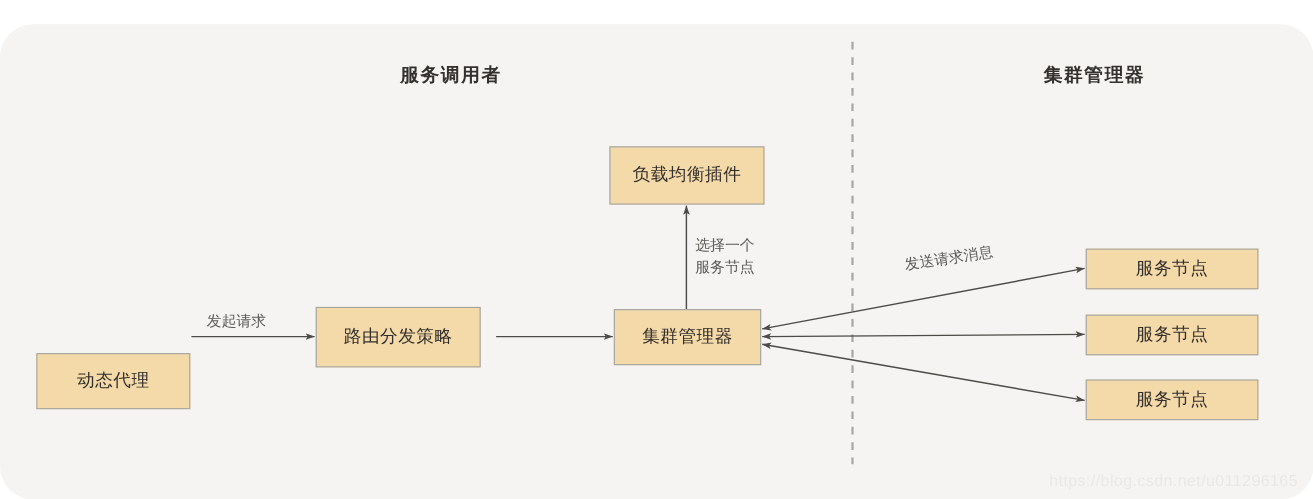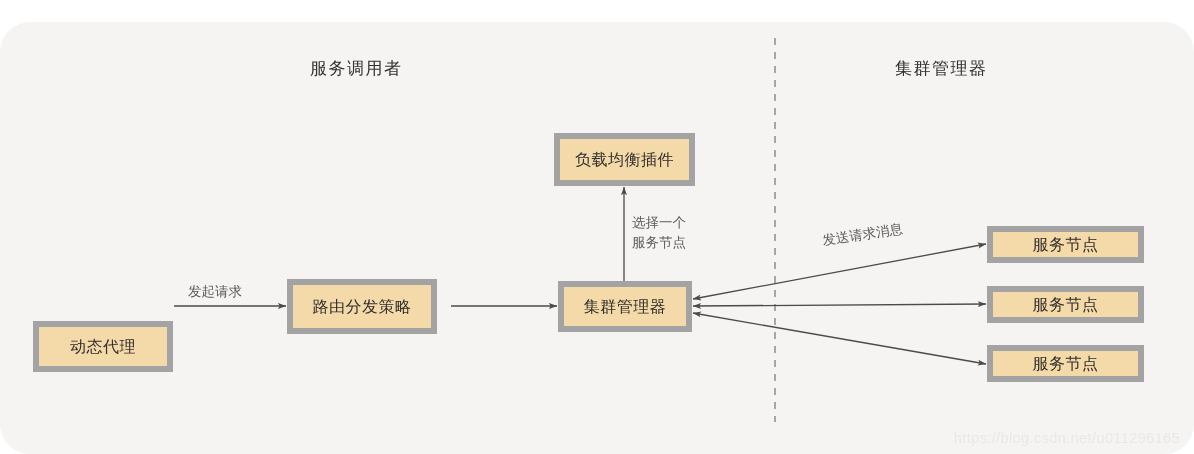--- a/index.html
+++ b/index.html
@@ -33,31 +33,31 @@
     left: 0;
     top: 0;
     width: 1194px;
     height: 454px;
   }
 
   .zone-title {
     position: absolute;
     font-size: 17px;
     color: #33302d;
-    font-weight: 400;
+    font-weight: 700;
     letter-spacing: 1.5px;
     white-space: nowrap;
-    text-align: left;
+    text-align: center;
   }
 
   .node-box {
     position: absolute;
     box-sizing: border-box;
     background: #f4d9a9;
-    border: 6px solid #a3a3a3;
+    border: 1px solid #a3a3a3;
     display: flex;
     align-items: center;
     justify-content: center;
     flex-direction: column;
     color: #312e2b;
     font-size: 16px;
     letter-spacing: 0.5px;
     line-height: 1.32;
     text-align: center;
   }

